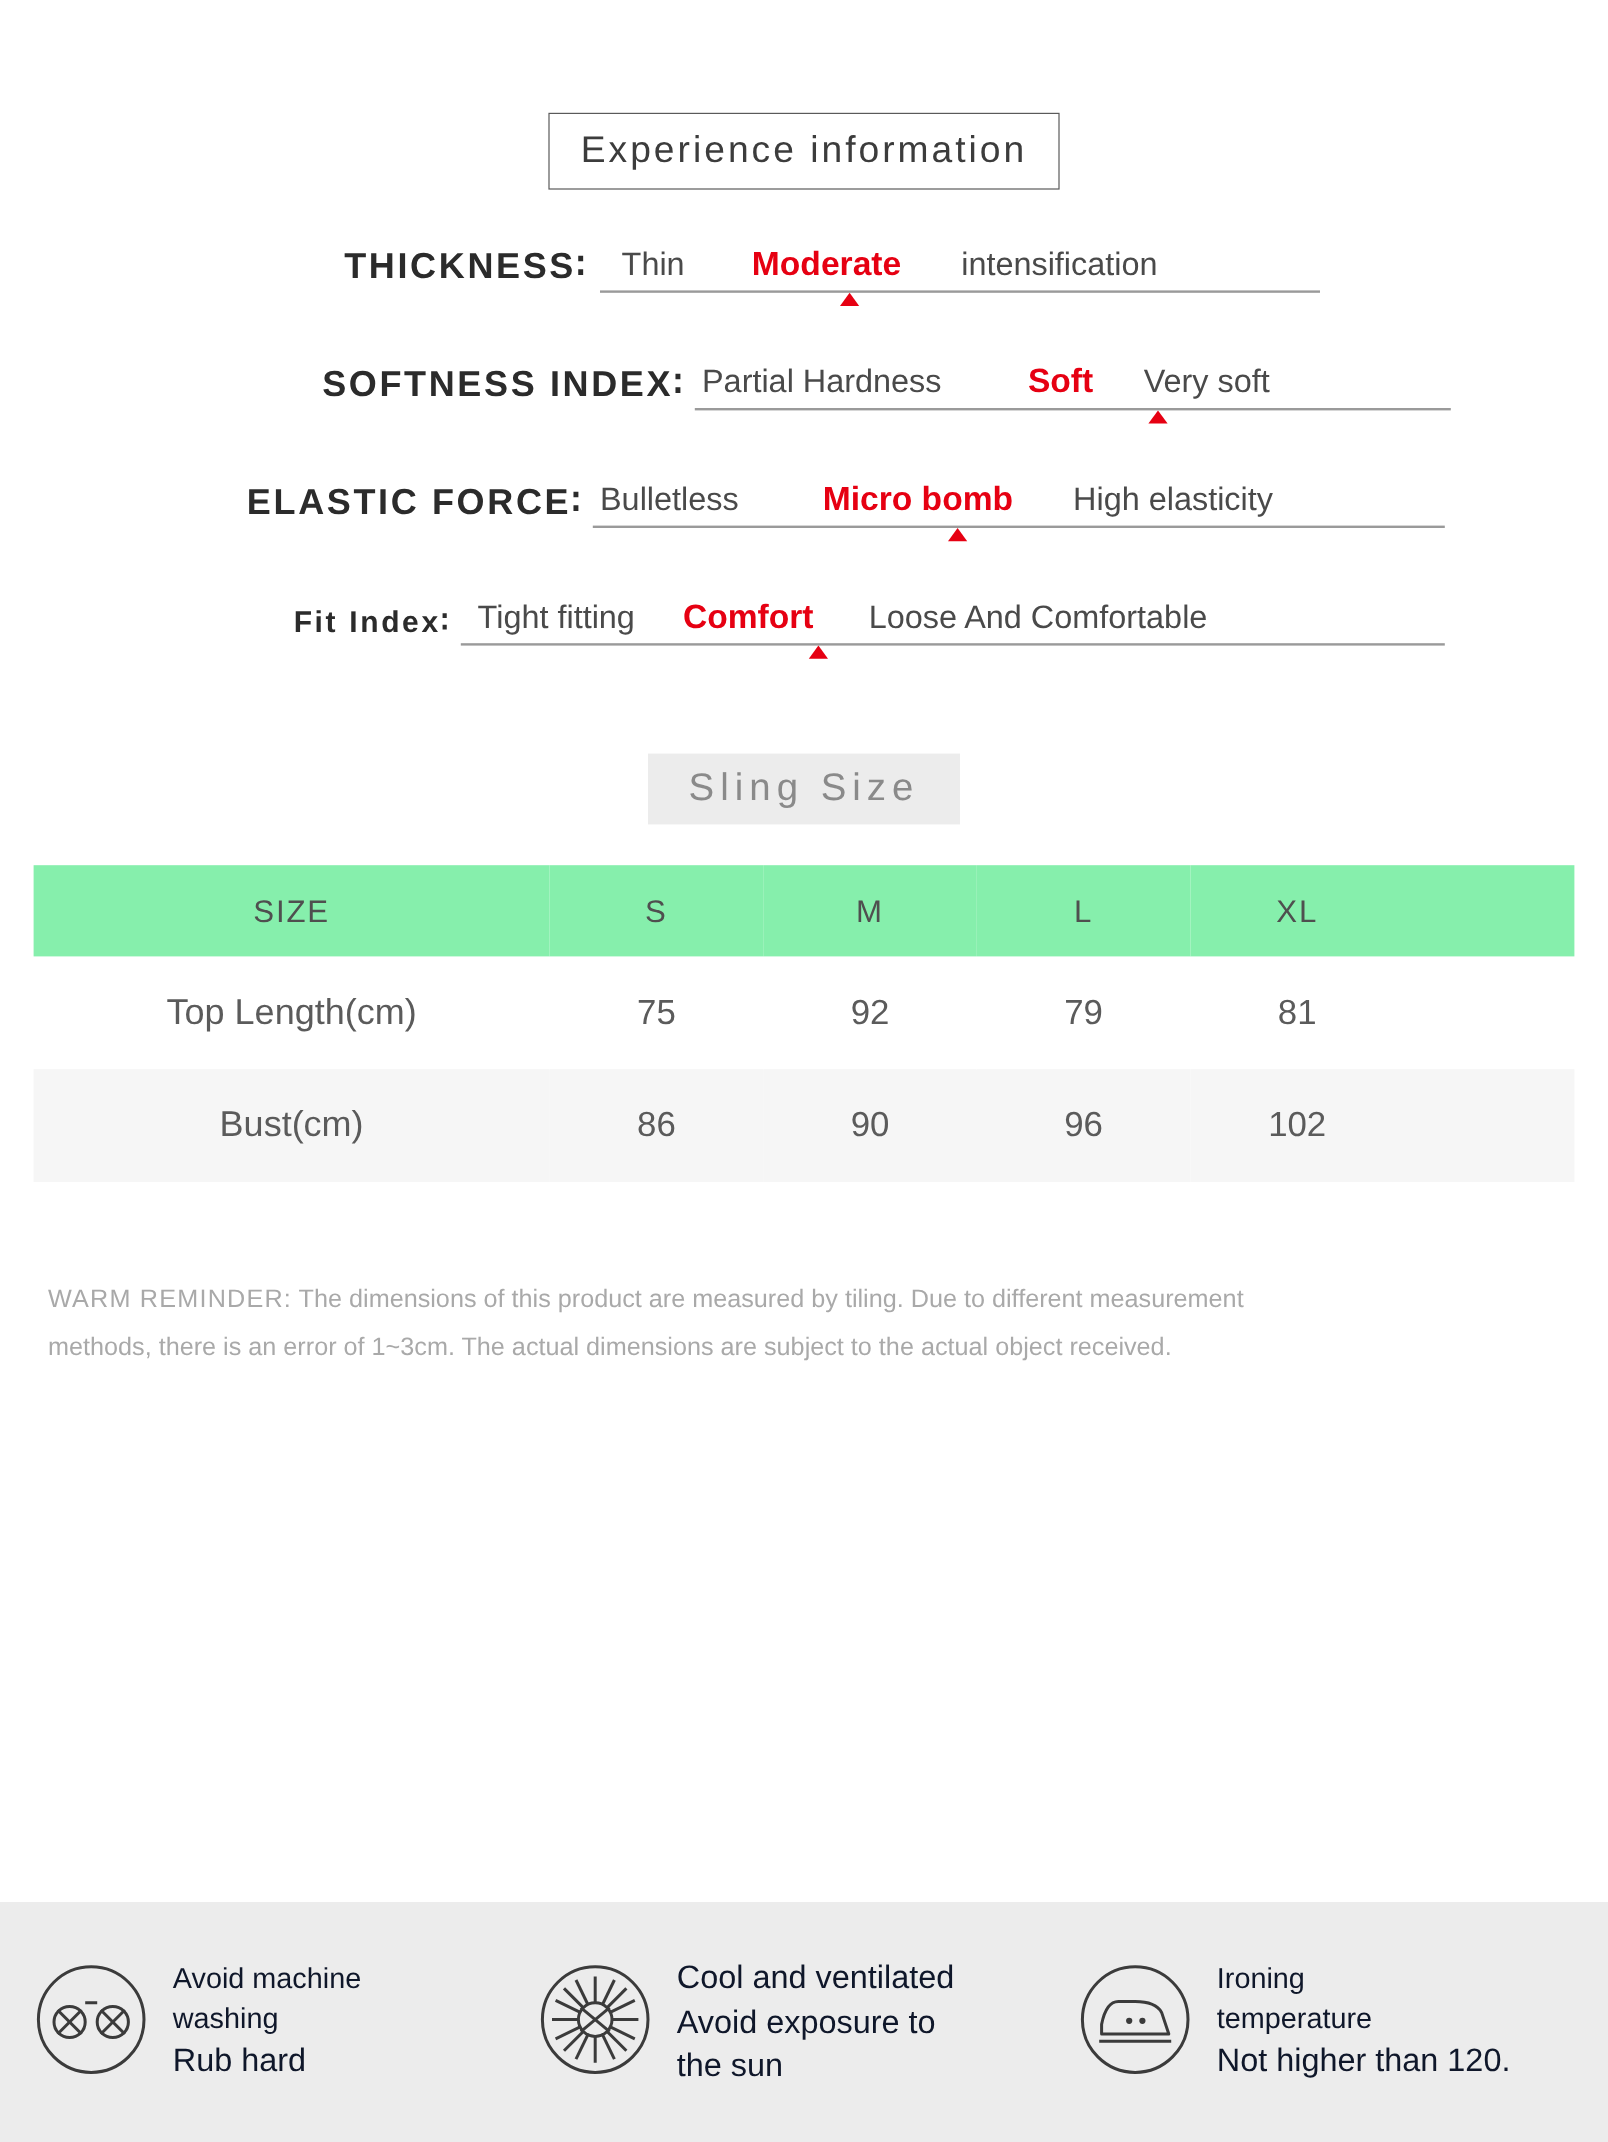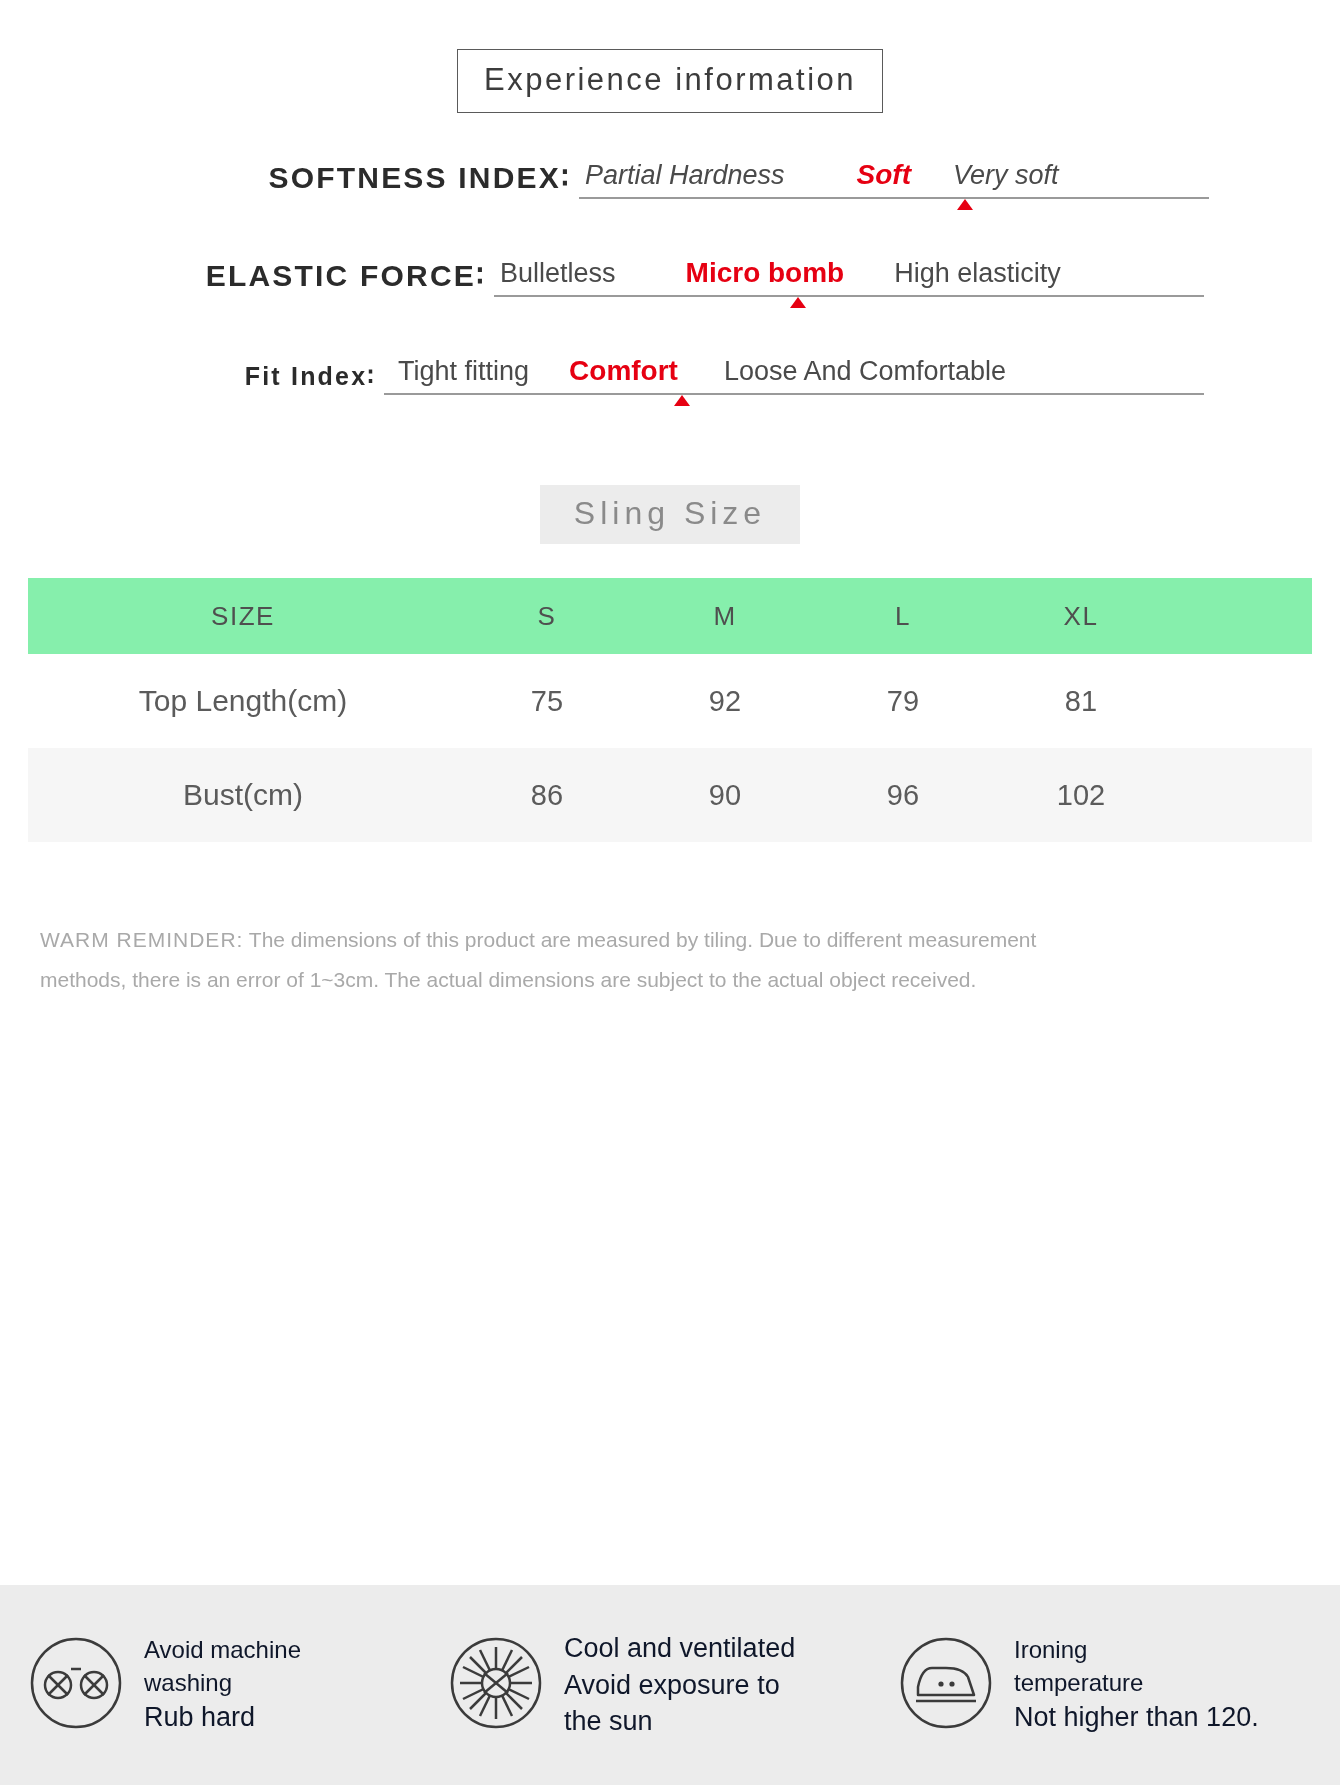--- a/index.html
+++ b/index.html
@@ -18,21 +18,21 @@
   .page {
     width: 1340px;
     height: 1785px;
     position: relative;
     background: #ffffff;
   }
 
   
   .title-wrap {
     text-align: center;
-    padding-top: 49px;
+    padding-top: 94px;
   }
   .title-box {
     display: inline-block;
     border: 1px solid #5a5a5a;
     padding: 12px 26px 14px 26px;
     font-size: 31px;
     letter-spacing: 2.5px;
     color: #3c3c3c;
     font-weight: 400;
   }
@@ -89,21 +89,21 @@
 
   
   .row-thickness .exp-label { width: 250px; margin-right: 10px; }
   .row-thickness .exp-scale { width: 600px; }
   .row-thickness .opt:nth-child(1) { margin-left: 18px; }
   .row-thickness .opt:nth-child(2) { margin-left: 56px; }
   .row-thickness .opt:nth-child(3) { margin-left: 50px; }
   .row-thickness .marker { left: 200px; }
 
   .row-softness .exp-label { width: 440px; margin-right: 8px; }
-  .row-softness .exp-scale { width: 630px; font-style: italic; }
+  .row-softness .exp-scale { width: 630px; }
   .row-softness .opt:nth-child(1) { margin-left: 6px; }
   .row-softness .opt:nth-child(2) { margin-left: 72px; }
   .row-softness .opt:nth-child(3) { margin-left: 42px; }
   .row-softness .marker { left: 378px; }
 
   .row-elastic .exp-label { width: 350px; margin-right: 8px; }
   .row-elastic .exp-scale { width: 710px; }
   .row-elastic .opt:nth-child(1) { margin-left: 6px; }
   .row-elastic .opt:nth-child(2) { margin-left: 70px; }
   .row-elastic .opt:nth-child(3) { margin-left: 50px; }
@@ -207,20 +207,31 @@
 <body>
 
 <div class="page">
 
   <div class="title-wrap">
     <div class="title-box">Experience information</div>
   </div>
 
   <div class="exp-block">
 
+    <div class="exp-row row-thickness">
+      <div class="exp-label">THICKNESS∶</div>
+      <div class="exp-scale">
+        <div class="exp-opts">
+          <span class="opt">Thin</span>
+          <span class="opt active">Moderate</span>
+          <span class="opt">intensification</span>
+        </div>
+        <div class="marker"></div>
+      </div>
+    </div>
 
     <div class="exp-row row-softness">
       <div class="exp-label">SOFTNESS INDEX∶</div>
       <div class="exp-scale">
         <div class="exp-opts">
           <span class="opt">Partial Hardness</span>
           <span class="opt active">Soft</span>
           <span class="opt">Very soft</span>
         </div>
         <div class="marker"></div>

